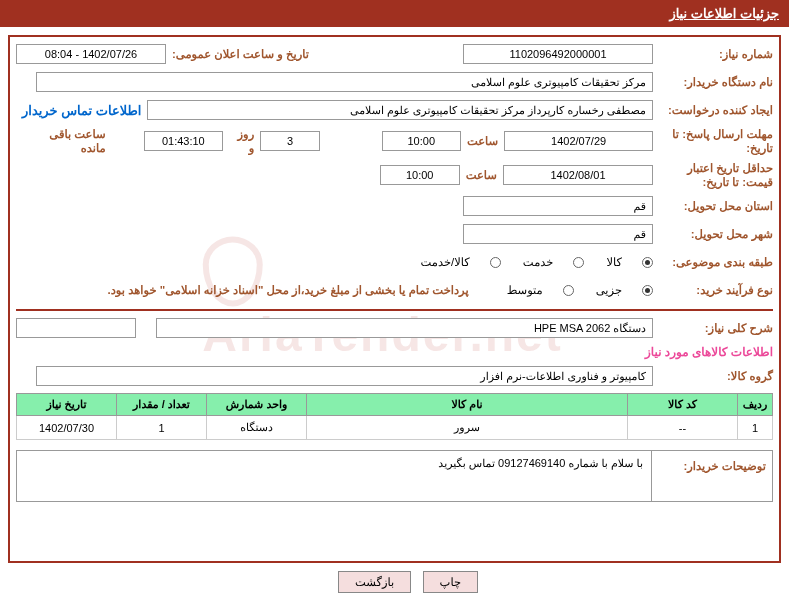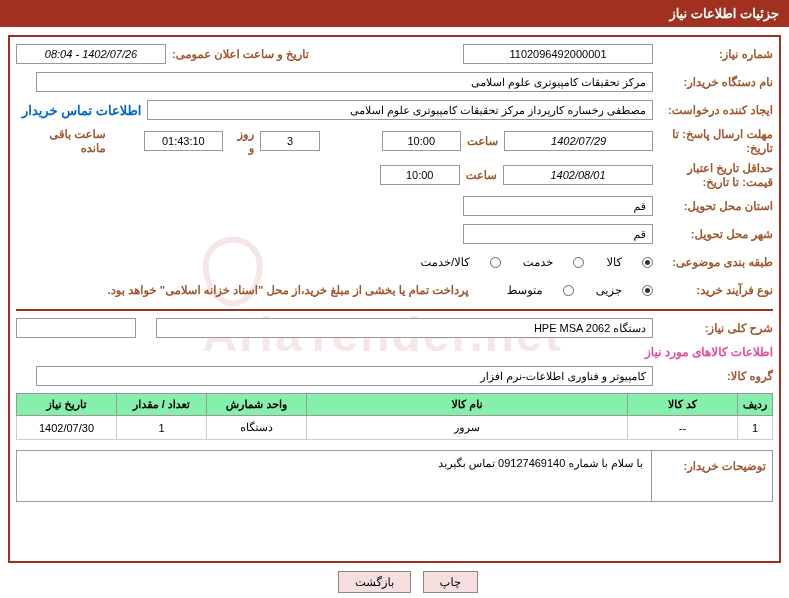--- a/index.html
+++ b/index.html
@@ -1,28 +1,28 @@
 <!DOCTYPE html>
 <html dir="rtl" lang="fa"><head>
 <meta charset="utf-8">
 <style>
 * { box-sizing: border-box; margin: 0; padding: 0; }
 body { font-family: Tahoma, Arial, sans-serif; font-size: 12px; background: #fff; direction: rtl; }
 .container { width: 789px; height: 598px; position: relative; background: #fff; }
-.header-bar { background: #a03020; color: #fff; padding: 6px 10px; font-weight: bold; font-size: 13px; }
+.header-bar { background: #a03020; color: #fff; padding: 6px 10px; font-weight: bold; font-size: 13px; text-decoration: underline; }
 .outer-box { border: 2px solid #a03020; margin: 8px; padding: 6px; height: 528px; position: relative; }
 .content-area { position: relative; }
 .row { display: flex; align-items: center; margin-bottom: 6px; min-height: 22px; }
 .label { color: #a0562e; font-weight: bold; text-align: right; padding-left: 6px; font-size: 11.5px; }
 .label.w1 { width: 120px; flex-shrink: 0; }
 .label.inline { width: auto; padding: 0 6px; }
 .field { border: 1px solid #999; background: #fff; padding: 2px 6px; height: 20px; display: inline-flex; align-items: center; font-size: 11px; text-align: center; justify-content: center; }
 .field.wide { flex: 1; text-align: right; justify-content: flex-start; }
 .field.w200 { width: 190px; }
-.field.w140 { width: 150px; font-style: italic; }
+.field.w140 { width: 150px; }
 .field.w80 { width: 80px; margin-left: 32px; }
 .field.w60 { width: 60px; }
 .link-text { color: #0066cc; font-weight: bold; font-size: 13px; padding: 0 6px; white-space: nowrap; }
 .radio-group { display: flex; align-items: center; gap: 4px; font-size: 11.5px; }
 .radio-opt { display: flex; align-items: center; gap: 20px; margin-left: 18px; }
 .radio-dot { width: 11px; height: 11px; border: 1px solid #666; border-radius: 50%; display: inline-flex; align-items: center; justify-content: center; background: #fff; }
 .radio-dot.checked::after { content: ""; width: 5px; height: 5px; background: #333; border-radius: 50%; }
 .note-text { color: #a0562e; font-weight: bold; font-size: 11.5px; }
 .divider { border: none; border-top: 2px solid #a03020; margin: 8px 0 6px 0; }
 .section-title { color: #ec4899; font-weight: bold; font-size: 12px; margin: 4px 0 6px 0; }

